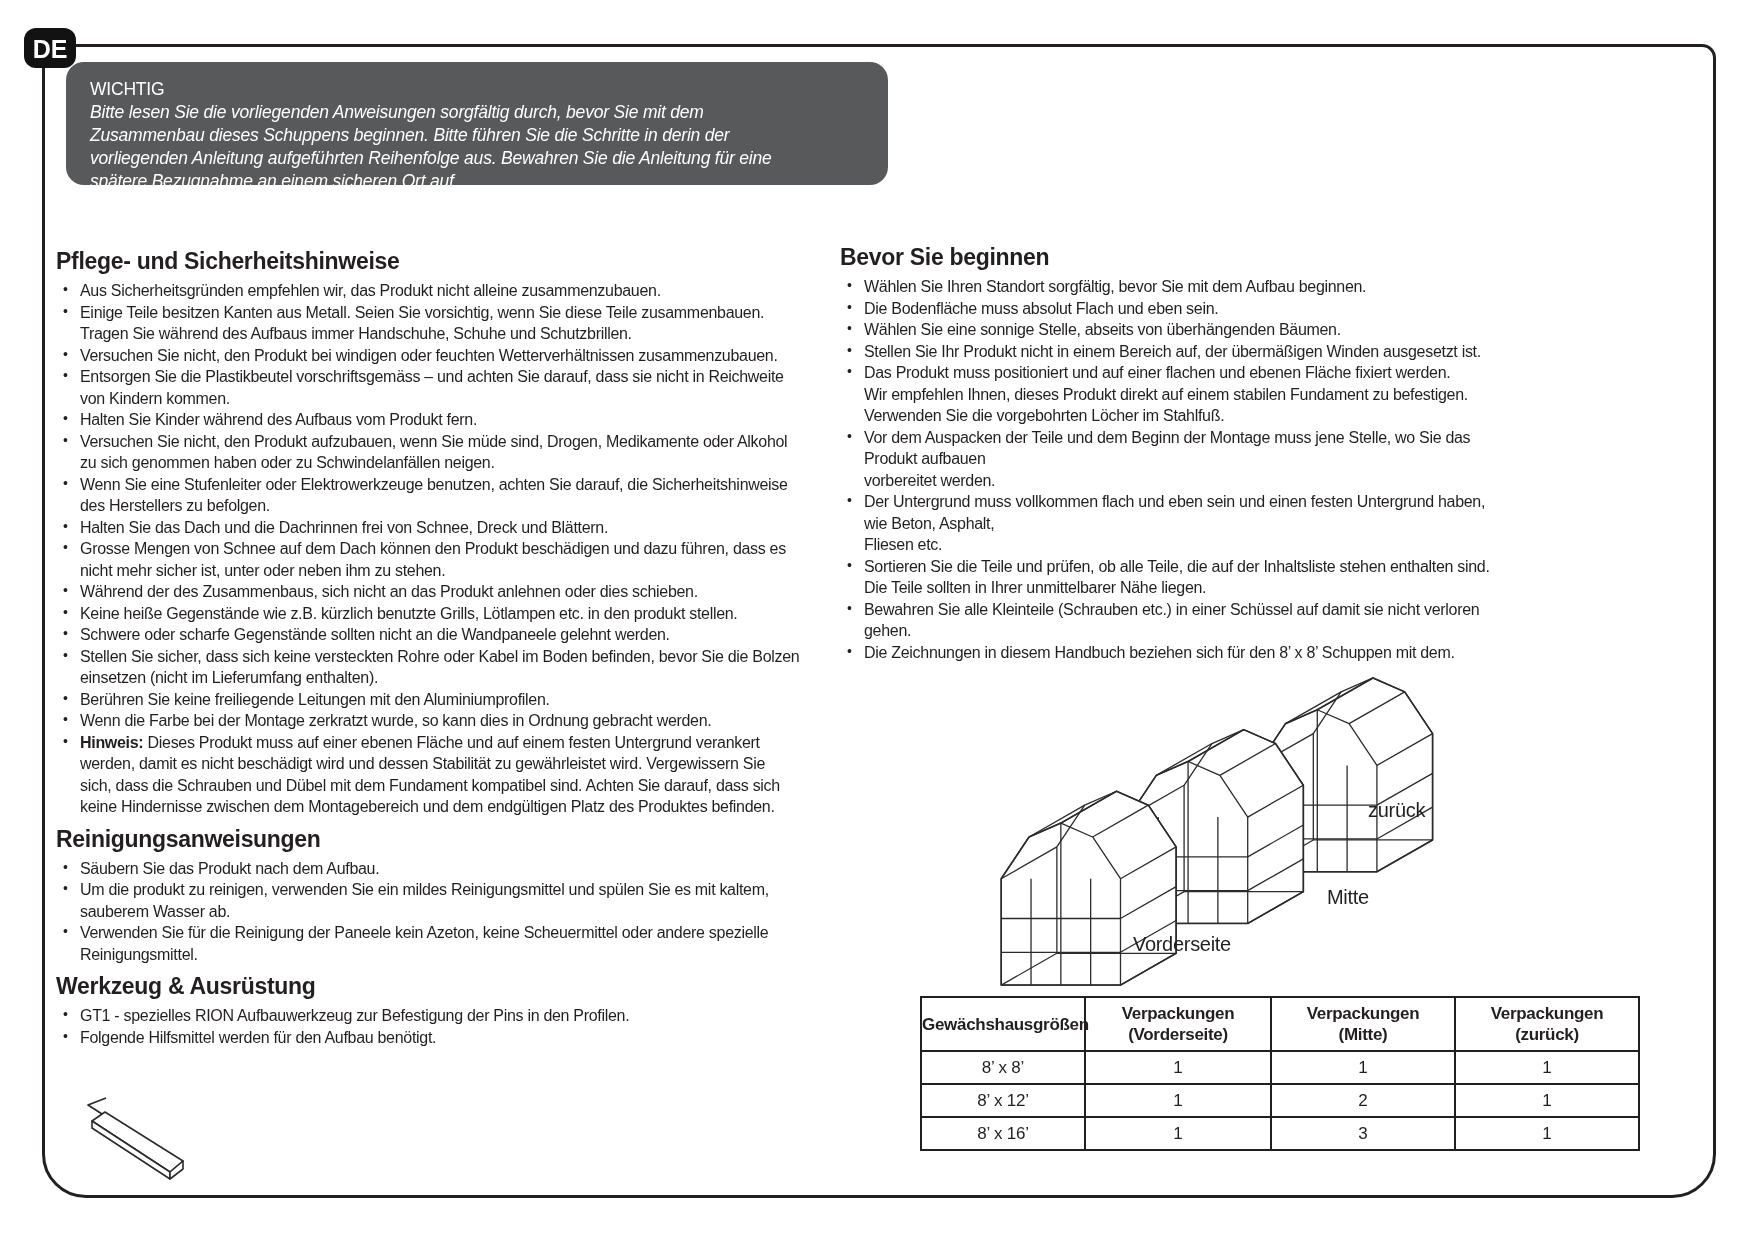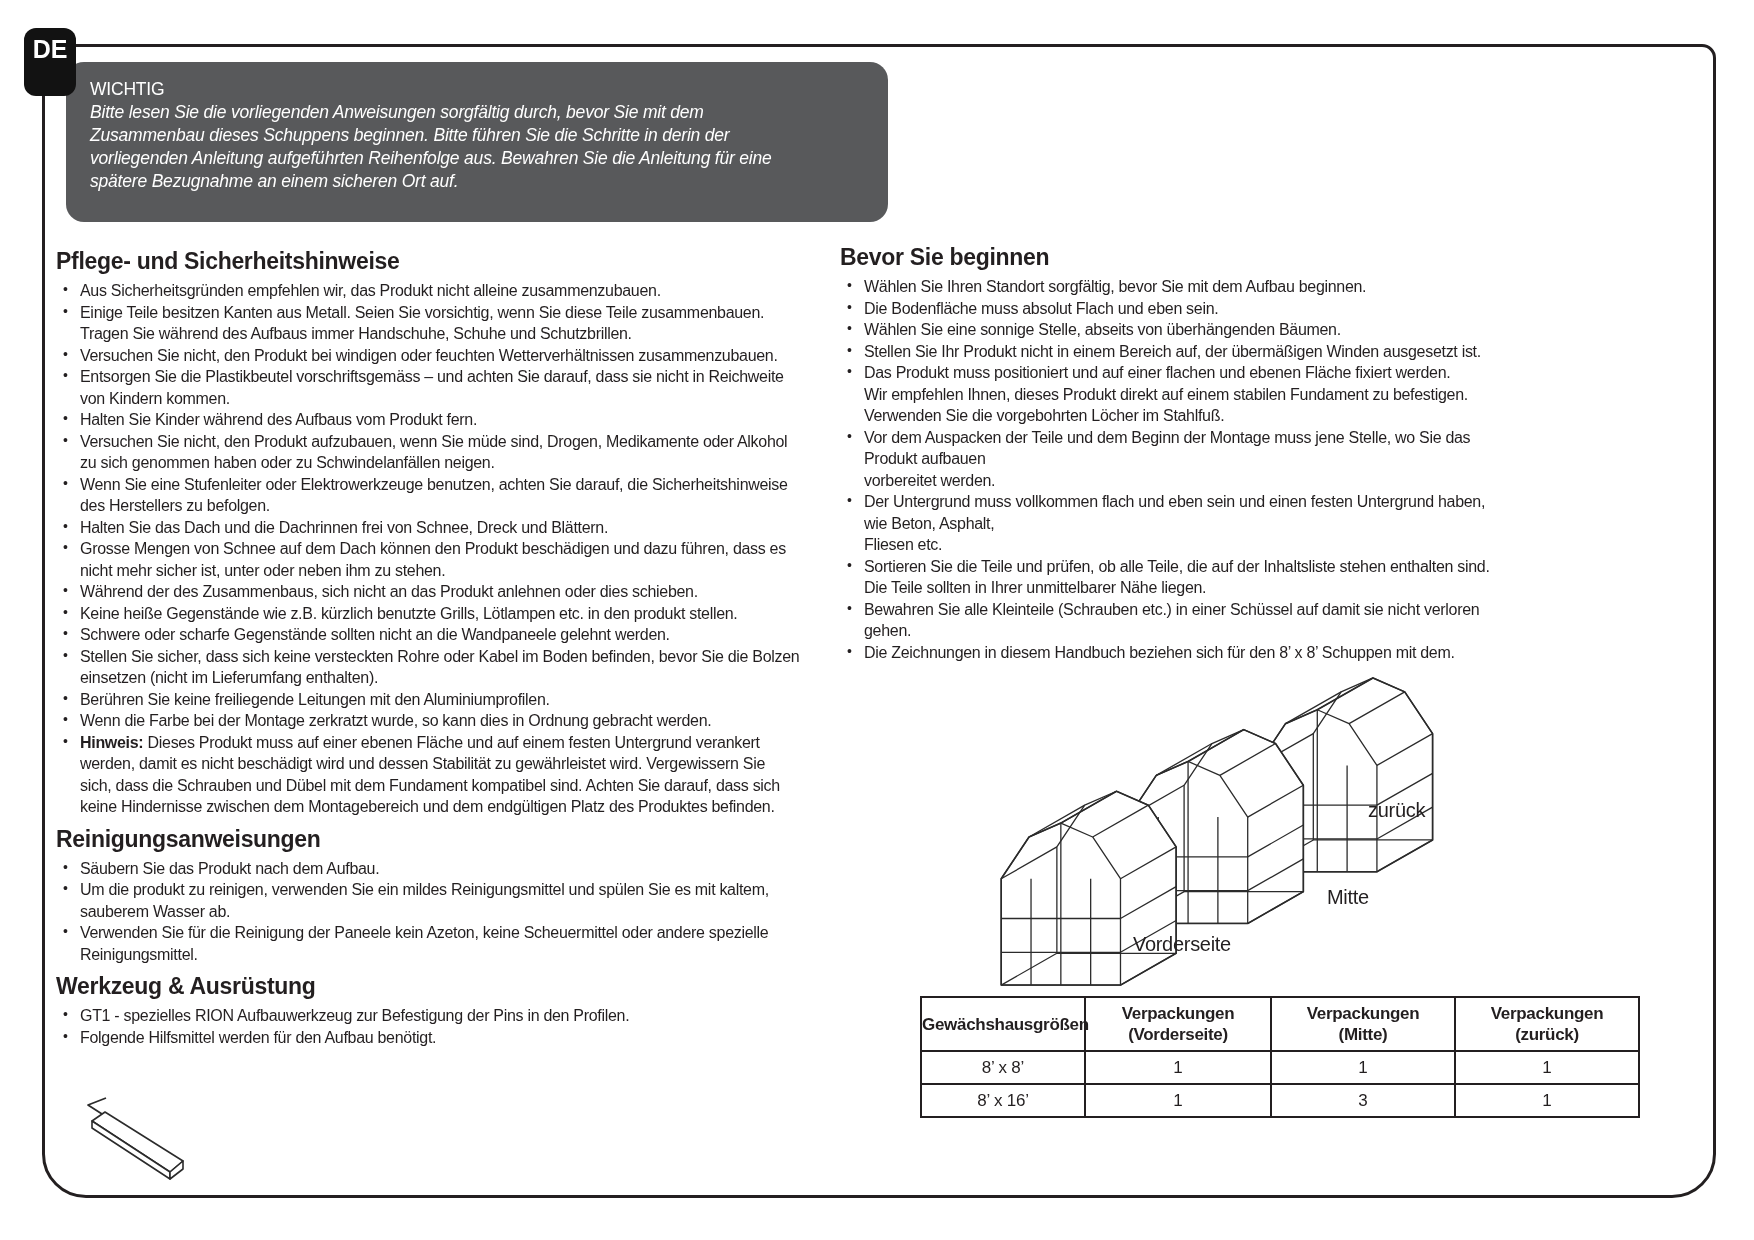--- a/index.html
+++ b/index.html
@@ -1,24 +1,24 @@
 <!DOCTYPE html>
 <html><head>
 <meta charset="utf-8">
 <style>
   html,body{margin:0;padding:0;background:#fff;}
   .page{position:relative;width:1754px;height:1240px;background:#ffffff;overflow:hidden;
         font-family:"Liberation Sans",sans-serif;color:#231f20;}
   .frame{position:absolute;left:42px;top:44px;width:1668px;height:1148px;
          border:3px solid #231f20;border-radius:10px 14px 44px 44px;}
-  .de-tab{position:absolute;left:24px;top:28px;width:52px;height:68px;background:#121212;
+  .de-tab{position:absolute;left:24px;top:28px;width:52px;height:40px;background:#121212;
           border-radius:12px;color:#fff;font-weight:bold;font-size:25px;
           display:flex;justify-content:center;align-items:flex-start;padding-top:7px;
           box-sizing:border-box;z-index:5;}
-  .wichtig{position:absolute;left:66px;top:62px;width:822px;height:160px;background:#58595b;
+  .wichtig{position:absolute;left:66px;top:62px;width:822px;height:123px;background:#58595b;
            border-radius:18px;box-sizing:border-box;padding:15px 70px 12px 24px;color:#fff;z-index:4;}
   .wichtig .ntitle{font-size:17.5px;line-height:24px;letter-spacing:-0.2px;}
   .wichtig .nbody{font-size:17.5px;line-height:23px;letter-spacing:-0.2px;font-style:italic;}
   .col{position:absolute;}
   .col-left{left:56px;top:248px;width:744px;}
   .col-right{left:840px;top:244px;width:662px;}
   .sec-heading{font-size:23px;font-weight:bold;margin:0 0 6px 0;letter-spacing:-0.3px;line-height:26px;}
   .bullets{list-style:none;margin:0 0 8px 0;padding:0;font-size:16px;line-height:21.5px;letter-spacing:-0.3px;}
   .bullets li{position:relative;padding-left:24px;white-space:pre-wrap;}
   .bullets li::before{content:"\2022";position:absolute;left:7px;top:-1px;font-size:14px;}
@@ -153,20 +153,26 @@
         </tr>
       </thead>
     <tbody id="pt-body">
         <tr>
           <td>8’ x 8’</td>
           <td>1</td>
           <td>1</td>
           <td>1</td>
         </tr>
         <tr>
+          <td>8’ x 12’</td>
+          <td>1</td>
+          <td>2</td>
+          <td>1</td>
+        </tr>
+        <tr>
           <td>8’ x 16’</td>
           <td>1</td>
           <td>3</td>
           <td>1</td>
         </tr>
       </tbody>
   </table>
 
 </div>
 

